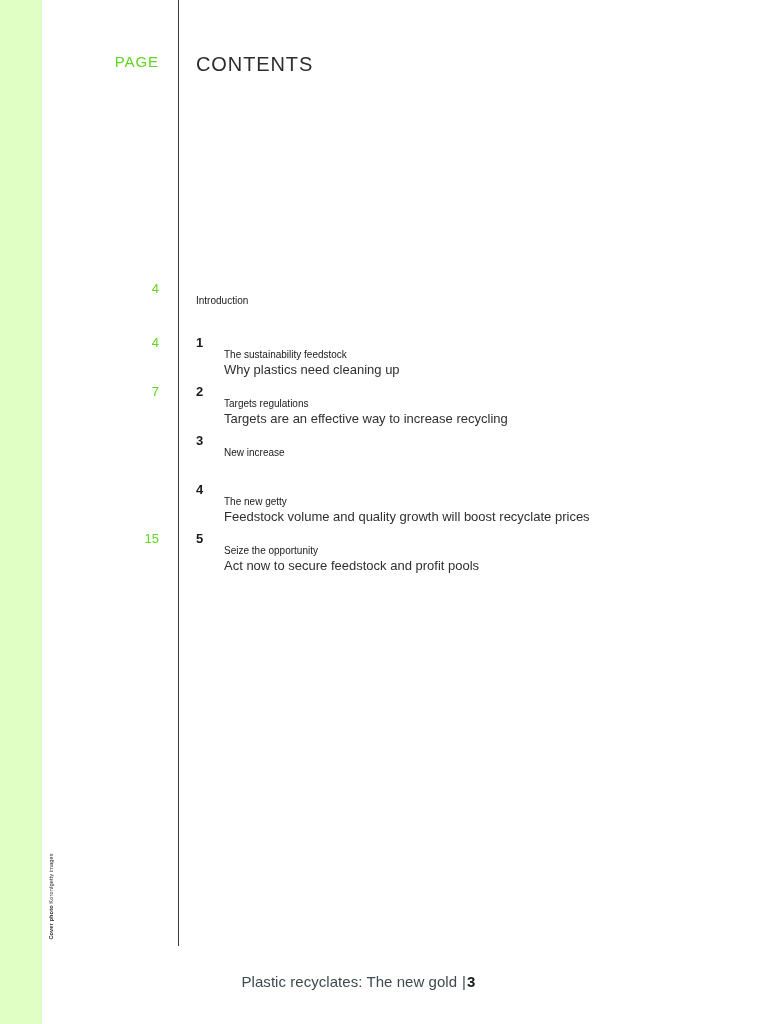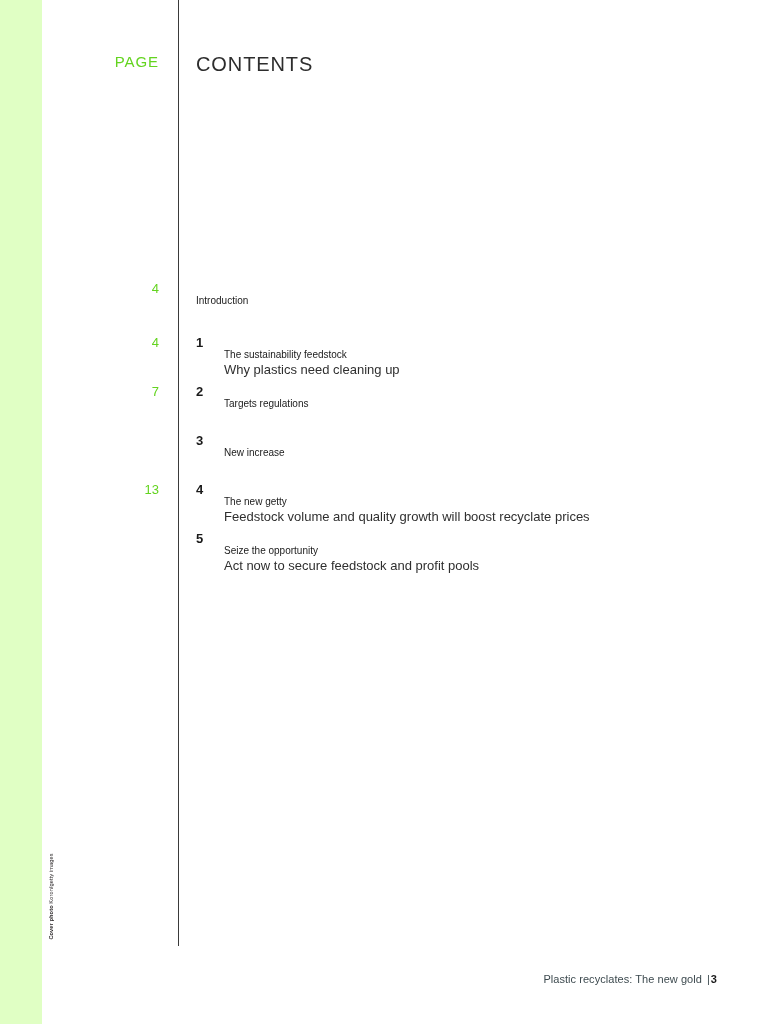--- a/index.html
+++ b/index.html
@@ -138,22 +138,22 @@
     color: #2f2f2f;
     line-height: 20px;
   }
 
   
   .footer {
     position: absolute;
     left: 0;
     top: 973px;
     width: 717px;
-    text-align: right;
-    font-size: 11px;
+    text-align: center;
+    font-size: 15px;
     color: #3d4a4f;
     letter-spacing: 0.05px;
   }
   .footer .sep {
     padding: 0 1px 0 5px;
     color: #3d4a4f;
   }
   .footer .folio {
     font-weight: bold;
     color: #1a1a1a;
@@ -188,35 +188,36 @@
       <div class="toc-pagenum">4</div>
       <div class="toc-secnum">1</div>
       <div class="toc-title">The sustainability feedstock</div>
       <div class="toc-subtitle">Why plastics need cleaning up</div>
     </div>
 
     <div class="toc-entry numbered">
       <div class="toc-pagenum">7</div>
       <div class="toc-secnum">2</div>
       <div class="toc-title">Targets regulations</div>
+      <div class="toc-subtitle">Targets are an effective way to increase recycling</div>
     </div>
 
     <div class="toc-entry numbered">
       <div class="toc-secnum">3</div>
       <div class="toc-title">New increase</div>
     </div>
 
     <div class="toc-entry numbered">
-      <div class="toc-pagenum">13</div>
       <div class="toc-secnum">4</div>
       <div class="toc-title">The new getty</div>
       <div class="toc-subtitle">Feedstock volume and quality growth will boost recyclate prices</div>
     </div>
 
     <div class="toc-entry numbered">
+      <div class="toc-pagenum">15</div>
       <div class="toc-secnum">5</div>
       <div class="toc-title">Seize the opportunity</div>
       <div class="toc-subtitle">Act now to secure feedstock and profit pools</div>
     </div>
 
   </div>
 
   <div class="footer">
     <span>Plastic recyclates: The new gold</span><span class="sep">|</span><span class="folio">3</span>
   </div>

